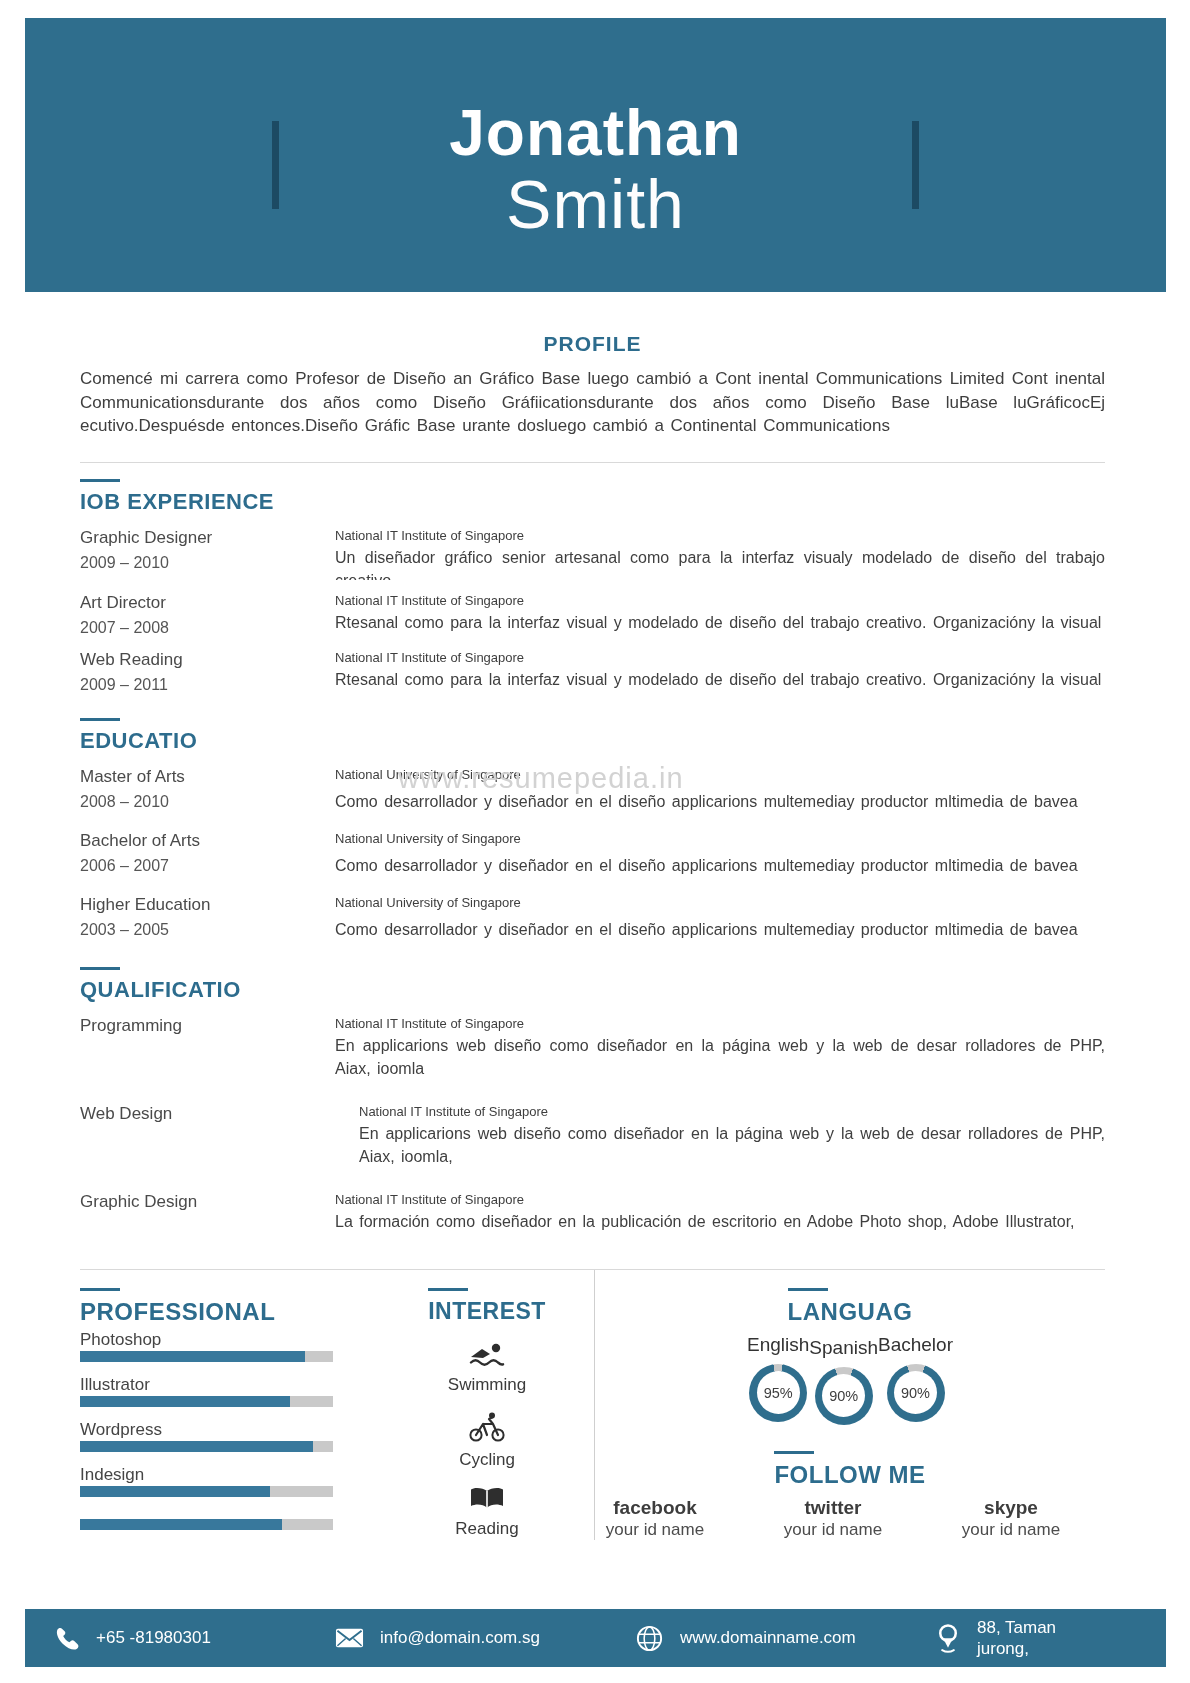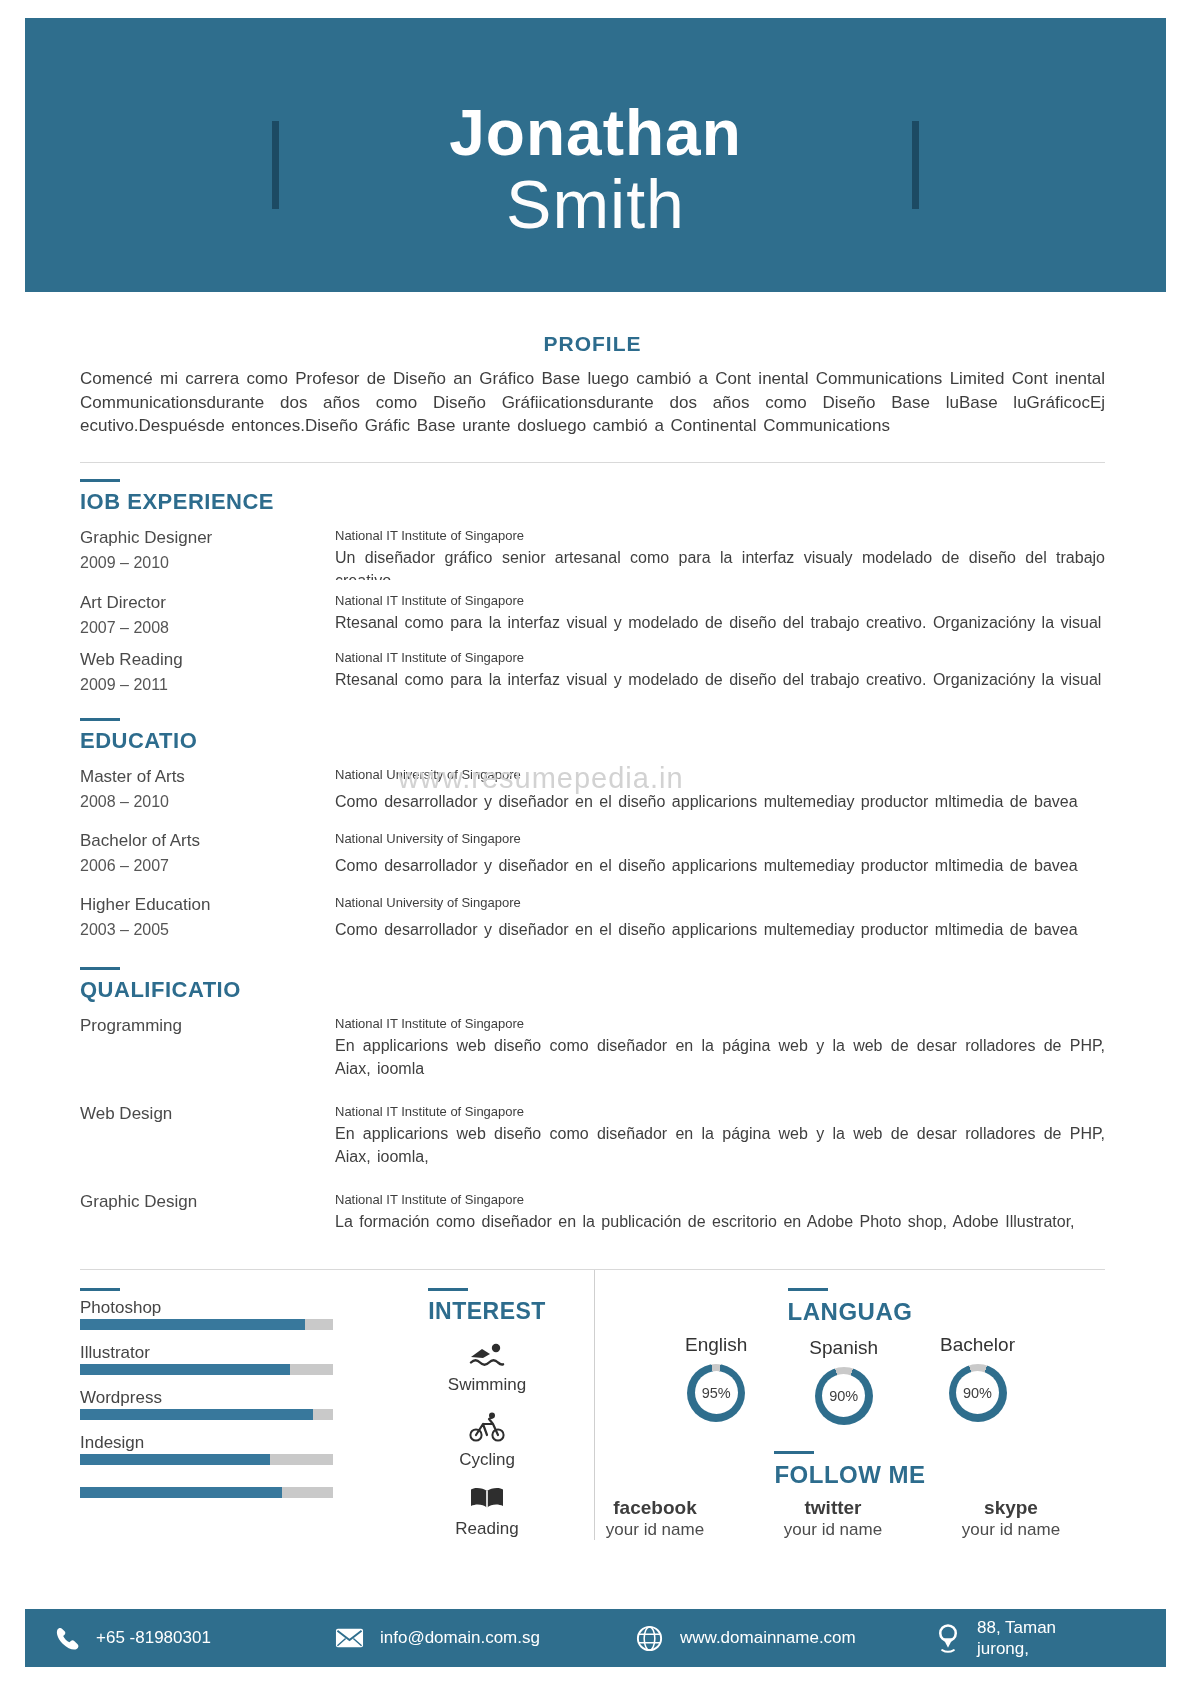--- a/index.html
+++ b/index.html
@@ -44,21 +44,21 @@
   .skill-label { font-size:17px; color:#454545; margin-bottom:1px; }
   .skill-track { width:253px; height:11px; background:#c9c9c9; }
   .skill-fill { height:100%; background:#38789c; }
   .interest-col { flex:1; display:flex; flex-direction:column; align-items:center; padding-top:0; }
   .interest-item { display:flex; flex-direction:column; align-items:center; margin-top:16px; }
   .interest-item:first-of-type { margin-top:14px; }
   .interest-label { font-size:17px; color:#3b3b3b; margin-top:4px; }
 
   .pane-right { flex:1; padding-top:18px; text-align:center; }
   .sec-head-center { display:inline-block; text-align:left; }
-  .lang-row { display:flex; justify-content:center; gap:62px; margin-top:8px; }
+  .lang-row { display:flex; justify-content:center; margin-top:8px; }
   .lang-item { display:flex; flex-direction:column; align-items:center; }
   .lang-label { font-size:19px; color:#333; margin-bottom:8px; }
   .ring { width:58px; height:58px; border-radius:50%; display:flex; align-items:center; justify-content:center; }
   .ring-inner { width:43px; height:43px; border-radius:50%; background:#fff; display:flex; align-items:center; justify-content:center; font-size:14.5px; color:#3e3e3e; }
   .follow-wrap { margin-top:26px; }
   .social-row { display:flex; justify-content:flex-start; gap:58px; margin-top:8px; }
   .social-item { text-align:center; min-width:120px; }
   .social-name { font-size:19px; font-weight:700; color:#3d3d3d; }
   .social-id { font-size:17px; color:#4c4c4c; margin-top:1px; }
 
@@ -169,21 +169,21 @@
 
       <div class="row">
         <div class="row-left">
           <div class="row-title">Programming</div>
         </div>
         <div class="row-right">
           <div class="row-org">National IT Institute of Singapore</div>
           <div class="row-desc">En applicarions web diseño como diseñador en la página web y la web de desar rolladores de PHP, Aiax, ioomla</div>
         </div>
       </div>
-      <div class="row" style="margin-top:24px;">
+      <div class="row" style="margin-top:24px;gap:24px;">
         <div class="row-left">
           <div class="row-title">Web Design</div>
         </div>
         <div class="row-right">
           <div class="row-org">National IT Institute of Singapore</div>
           <div class="row-desc">En applicarions web diseño como diseñador en la página web y la web de desar rolladores de PHP, Aiax, ioomla,</div>
         </div>
       </div>
       <div class="row" style="margin-top:24px;">
         <div class="row-left">
@@ -198,20 +198,21 @@
 
   </div>
 
   <div class="watermark">www.resumepedia.in</div>
 
   <div class="bottom-divider"></div>
   <div class="bottom">
     <div class="pane-left">
       <div class="prof-col">
         <div class="sec-line"></div>
+        <div class="sec-title" style="font-size:24px;">PROFESSIONAL</div>
 
         <div class="skill" style="margin-top:4px;">
           <div class="skill-label">Photoshop</div>
           <div class="skill-track">
             <div class="skill-fill" style="width: 89%;"></div>
           </div>
         </div>
         <div class="skill">
           <div class="skill-label">Illustrator</div>
           <div class="skill-track">

